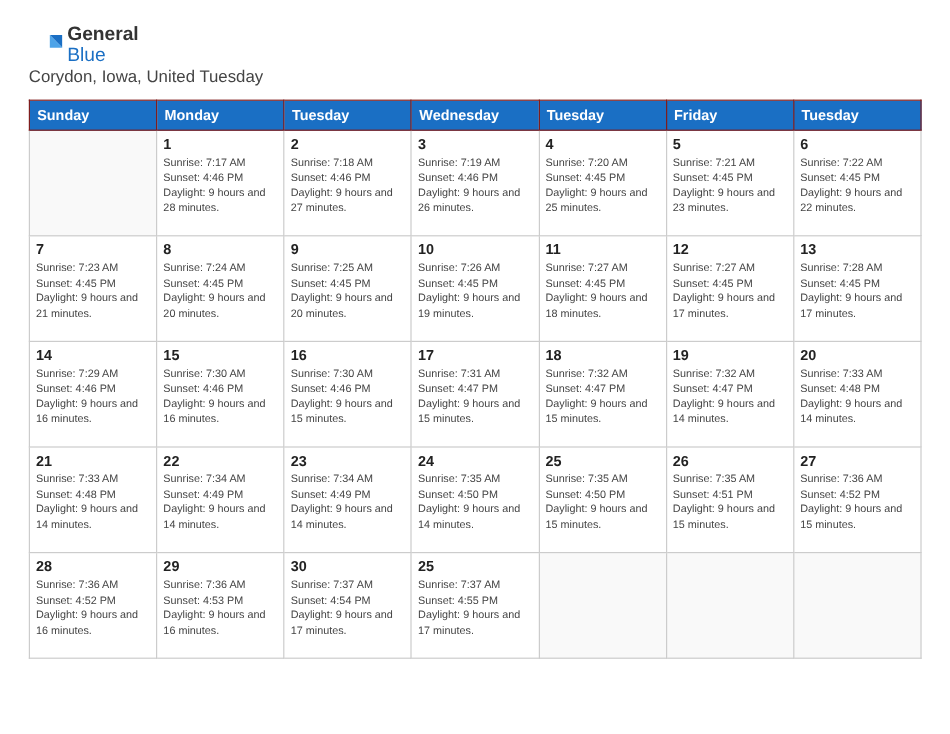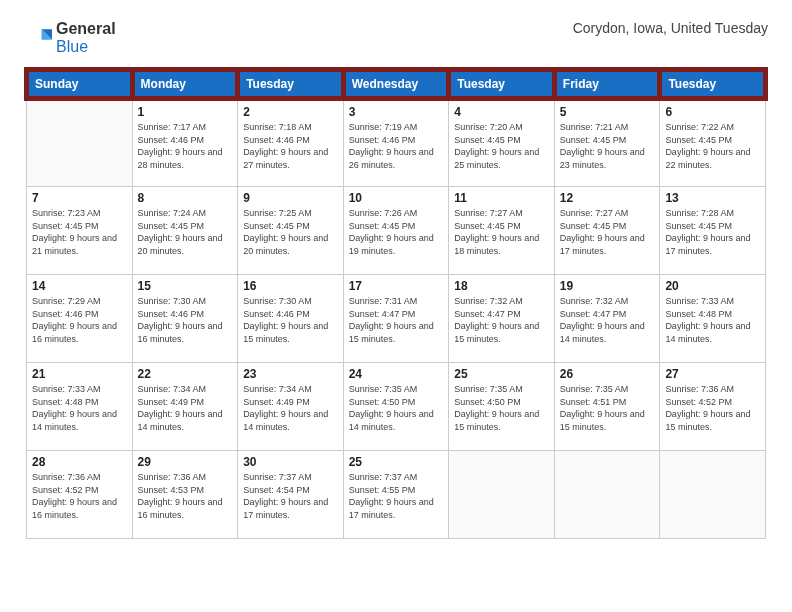--- a/index.html
+++ b/index.html
@@ -14,20 +14,21 @@
       width: 792px;
       height: 612px;
       padding: 20px 24px 16px 24px;
       background: #fff;
     }
     .header {
       display: flex;
       justify-content: space-between;
       align-items: flex-start;
       margin-bottom: 12px;
+      flex-direction: column;
     }
     .logo {
       display: flex;
       align-items: center;
       gap: 4px;
     }
     .logo-text {
       display: flex;
       flex-direction: column;
       line-height: 1.1;
@@ -64,21 +65,21 @@
       border-collapse: collapse;
       border: 1px solid #ccc;
     }
     .calendar th {
       background: #1a6fc4;
       color: #fff;
       font-size: 12px;
       font-weight: bold;
       padding: 5px 6px;
       text-align: left;
-      border: 5px solid #7f1d1d;
+      border: 1px solid #7f1d1d;
     }
     .calendar td {
       vertical-align: top;
       border: 1px solid #ccc;
       padding: 4px 5px;
       width: calc(100% / 7);
       height: 88px;
       font-size: 9.5px;
       color: #333;
       background: #fff;

